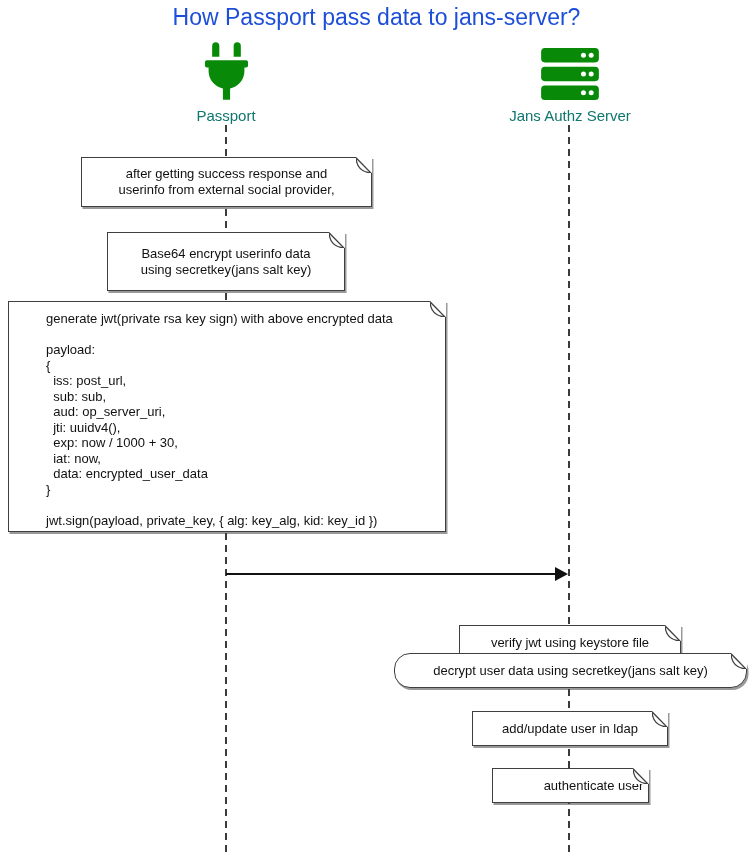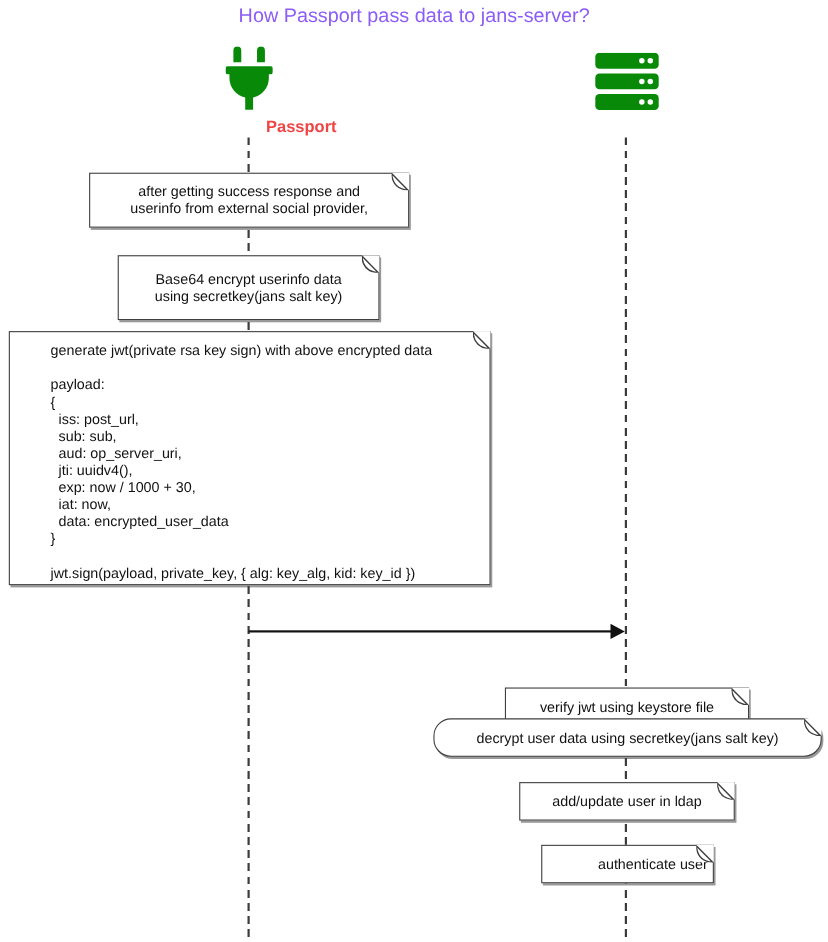--- a/index.html
+++ b/index.html
@@ -6,26 +6,26 @@
   #canvas{
     position:relative;
     width:753px;height:856px;
     background:#ffffff;
     font-family:"Liberation Sans", sans-serif;
     color:#111111;
     overflow:hidden;
   }
   .title{
     position:absolute;top:4px;left:0;width:753px;
-    text-align:center;font-size:18px;font-weight:400;color:#8b5cf6;
+    text-align:center;font-size:23px;font-weight:400;color:#1d4ed8;
   }
   
   .actor-icon{position:absolute;}
   .actor-label{
-    position:absolute;text-align:right;font-size:15px;font-weight:700;color:#ef4444;
+    position:absolute;text-align:center;font-size:15px;font-weight:400;color:#0f766e;
   }
   #passport-label{left:146px;top:107px;width:160px;}
   #jans-label{left:480px;top:107px;width:180px;}
   
   .lifeline{
     position:absolute;top:125px;bottom:0;width:2px;
     background:repeating-linear-gradient(to bottom,#3b3b3b 0 7px,transparent 7px 12px);
     z-index:1;
   }
   #lifeline-passport{left:225px;}
@@ -90,20 +90,21 @@
     </g>
     <g fill="#ffffff">
       <circle cx="44" cy="7.5" r="2.6"></circle>
         <circle cx="52" cy="7.5" r="2.6"></circle>
       <circle cx="44" cy="27" r="2.6"></circle>
         <circle cx="52" cy="27" r="2.6"></circle>
       <circle cx="44" cy="46.5" r="2.6"></circle>
         <circle cx="52" cy="46.5" r="2.6"></circle>
     </g>
   </svg>
+  <div class="actor-label" id="jans-label">Jans Authz Server</div>
 
   <div class="lifeline" id="lifeline-passport"></div>
   <div class="lifeline" id="lifeline-jans"></div>
 
   <div class="note n1">
     <svg class="fold" width="16" height="16" viewBox="0 0 16 16">
       <rect width="16" height="16" fill="#ffffff"></rect>
       <path d="M0 0.8 L14.9 15.9 Q1 14.8 0 0.8 Z" fill="#ffffff" stroke="#3f3f3f" stroke-width="1.3" stroke-linejoin="round"></path>
     </svg>
     <div class="note-text">after getting success response and

